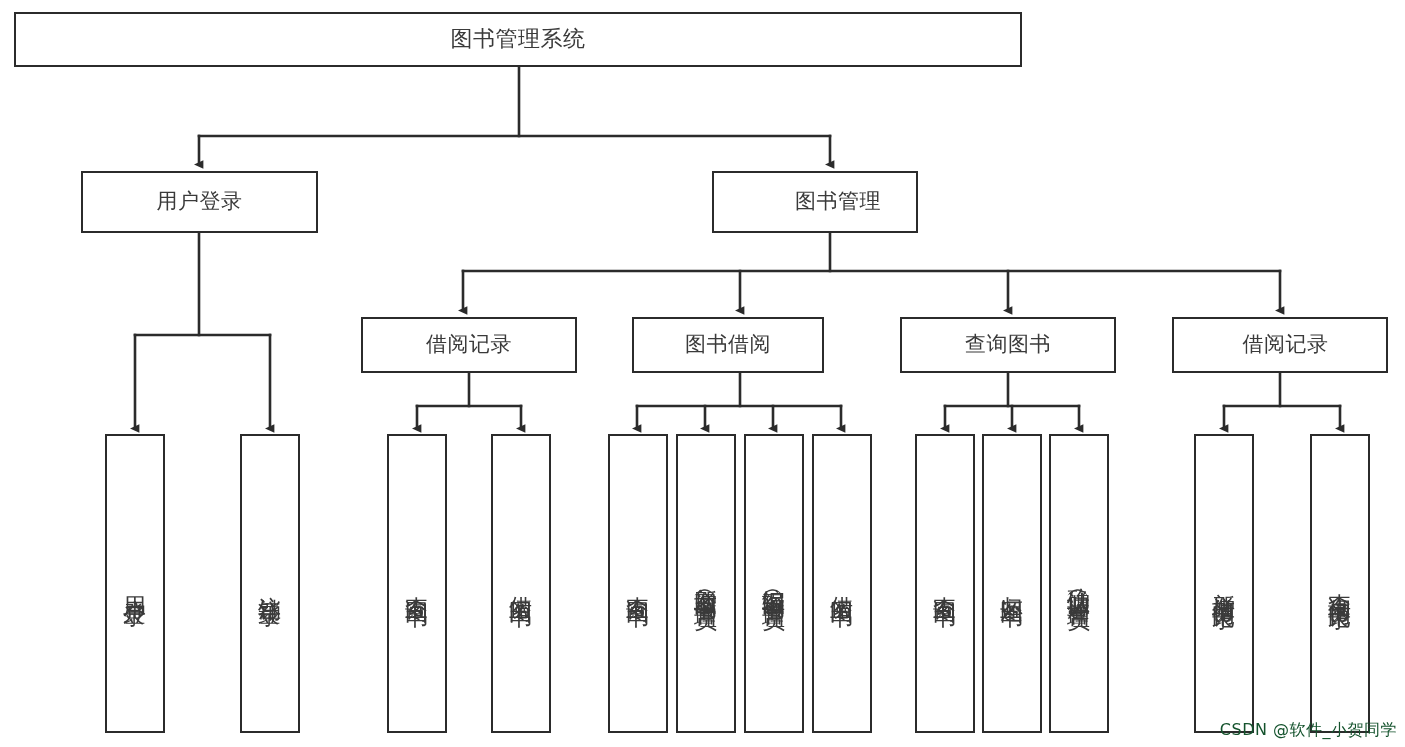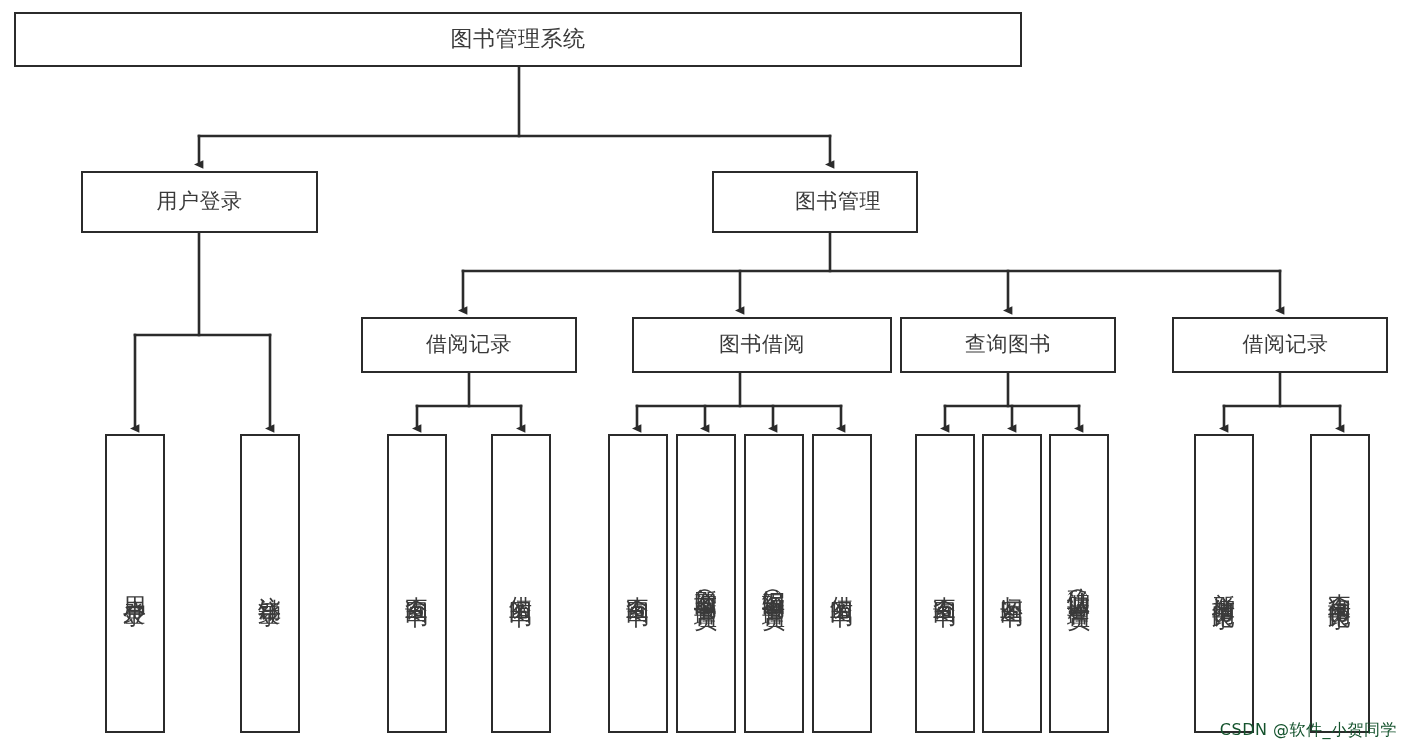--- a/index.html
+++ b/index.html
@@ -137,21 +137,21 @@
   <div class="node horiz" style="left:81px; top:171px; width:237px; height:62px;">
     <span class="node-label">用户登录</span>
   </div>
   <div class="node horiz" style="left:712px; top:171px; width:206px; height:62px;padding-left:46px;">
     <span class="node-label">图书管理</span>
   </div>
 
   <div class="node horiz" style="left:361px; top:317px; width:216px; height:56px;">
     <span class="node-label">借阅记录</span>
   </div>
-  <div class="node horiz" style="left:632px; top:317px; width:260px; height:56px;">
+  <div class="node horiz" style="left:632px; top:317px; width:192px; height:56px;">
     <span class="node-label">图书借阅</span>
   </div>
   <div class="node horiz" style="left:900px; top:317px; width:216px; height:56px;">
     <span class="node-label">查询图书</span>
   </div>
   <div class="node horiz" style="left:1172px; top:317px; width:216px; height:56px;padding-left:11px;">
     <span class="node-label">借阅记录</span>
   </div>
 
   <div class="node vert" style="left:105px; top:434px; width:60px; height:299px;">

